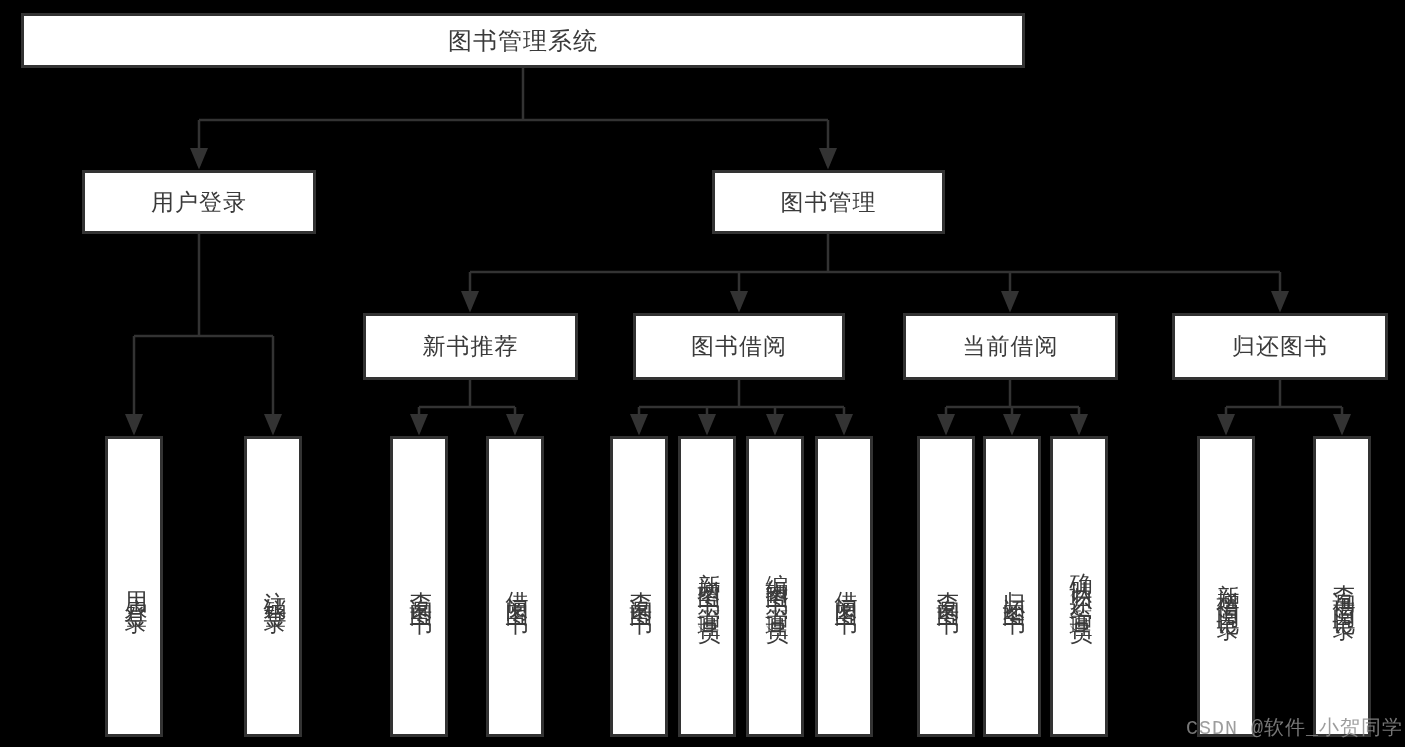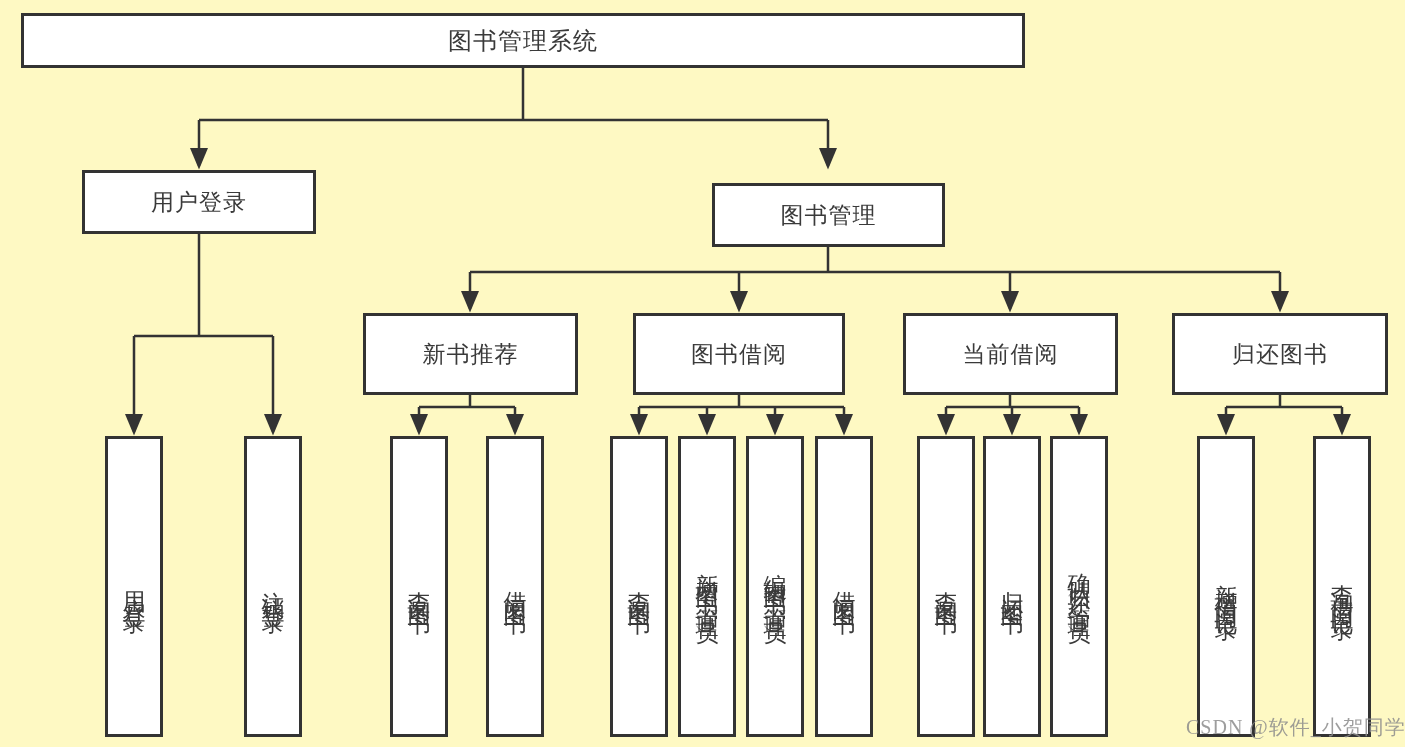--- a/index.html
+++ b/index.html
@@ -1,21 +1,21 @@
 <!DOCTYPE html>
 <html><head>
 <meta charset="utf-8">
 <style>
   html, body { margin: 0; padding: 0; background: #ffffff; }
   .canvas {
     position: relative;
     width: 1405px;
     height: 747px;
-    background: #fef9c3;
-    font-family: Liberation Serif, serif;
+    background: #000000;
+    font-family: Liberation Mono, monospace;
     overflow: hidden;
   }
   .connectors {
     position: absolute;
     left: 0; top: 0;
     width: 1405px; height: 747px;
   }
   .box {
     position: absolute;
     box-sizing: border-box;
@@ -32,21 +32,21 @@
   .leaf {
     writing-mode: vertical-rl;
     text-orientation: mixed;
     font-size: 23px;
     letter-spacing: 7px;
     line-height: 1;
     top: 436px;
     width: 58px;
     height: 301px;
   }
-  .lvl3 { top: 313px; height: 82px; }
+  .lvl3 { top: 313px; height: 67px; }
   .watermark {
     position: absolute;
     left: 1186px;
     top: 714px;
     font-size: 20px;
     color: rgba(140, 140, 140, 0.85);
     letter-spacing: 1px;
     white-space: nowrap;
     z-index: 10;
   }
@@ -102,21 +102,21 @@
       <path d="M1280 376 V407"></path>
       <path d="M1226 407 H1342"></path>
       <path d="M1226 407 V432" marker-end="url(#arrow)"></path>
       <path d="M1342 407 V432" marker-end="url(#arrow)"></path>
     </g>
   </svg>
 
   <div class="box hbox root" style="left:21px; top:13px; width:1004px; height:55px;">图书管理系统</div>
 
   <div class="box hbox" style="left:82px; top:170px; width:234px; height:64px;">用户登录</div>
-  <div class="box hbox" style="left:712px; top:183px; width:233px; height:64px;">图书管理</div>
+  <div class="box hbox" style="left:712px; top:170px; width:233px; height:64px;">图书管理</div>
 
   <div class="box hbox lvl3" style="left:363px; width:215px;">新书推荐</div>
   <div class="box hbox lvl3" style="left:633px; width:212px;">图书借阅</div>
   <div class="box hbox lvl3" style="left:903px; width:215px;">当前借阅</div>
   <div class="box hbox lvl3" style="left:1172px; width:216px;">归还图书</div>
 
   <div class="box leaf" style="left:105px;">用户登录</div>
   <div class="box leaf" style="left:244px;">注销登录</div>
 
   <div class="box leaf" style="left:390px;">查询图书</div>

